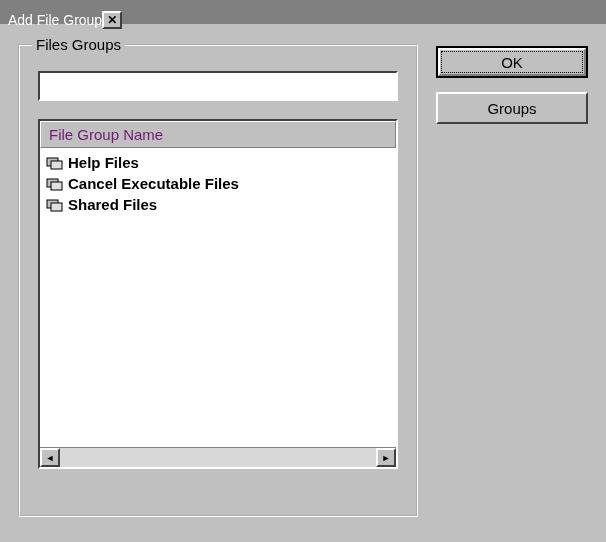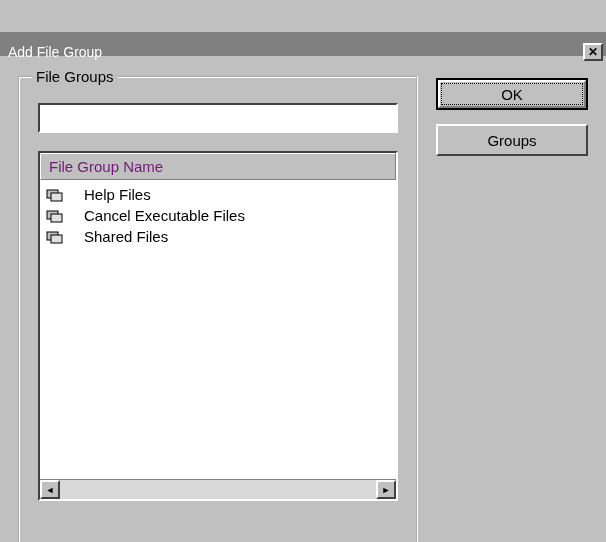--- a/index.html
+++ b/index.html
@@ -10,24 +10,22 @@
       width: 606px;
       height: 542px;
       overflow: hidden;
     }
     .titlebar {
       height: 24px;
       background: #808080;
       color: #fff;
       display: flex;
       align-items: center;
-      justify-content: space-between;
       padding: 16px 3px 0 8px;
       font-size: 14px;
-      margin-top: 32px;
     }
     .close-btn {
       width: 20px;
       height: 18px;
       background: #c0c0c0;
       border-top: 2px solid #fff;
       border-left: 2px solid #fff;
       border-bottom: 2px solid #404040;
       border-right: 2px solid #404040;
       display: flex;
@@ -99,23 +97,24 @@
       border-right: 1px solid #808080;
     }
     .list-body {
       flex: 1;
       overflow: hidden;
       padding: 4px 2px;
     }
     .list-item {
       display: flex;
       align-items: center;
-      gap: 20px;
+      gap: 4px;
       padding: 2px 4px;
       font-size: 15px;
+      font-weight: bold;
     }
     .folder-icon {
       width: 18px;
       height: 16px;
       position: relative;
       flex-shrink: 0;
     }
     .folder-icon svg { width: 18px; height: 16px; display: block; }
 
     .hscroll {
@@ -178,21 +177,21 @@
 <div class="titlebar">
   <span>Add File Group</span>
   <div class="close-btn">
     <span>✕</span>
   </div>
 </div>
 
 <div class="dialog-body">
   <div class="left-col">
     <div class="groupbox">
-      <div class="groupbox-legend">File Groups</div>
+      <div class="groupbox-legend">Files Groups</div>
 
       <input type="text" class="text-input" value="" style="">
 
       <div class="list-panel">
         <div class="list-header">File Group Name</div>
         <div class="list-body">
 
           <div class="list-item">
             <span class="folder-icon">
               <svg viewBox="0 0 18 16">

